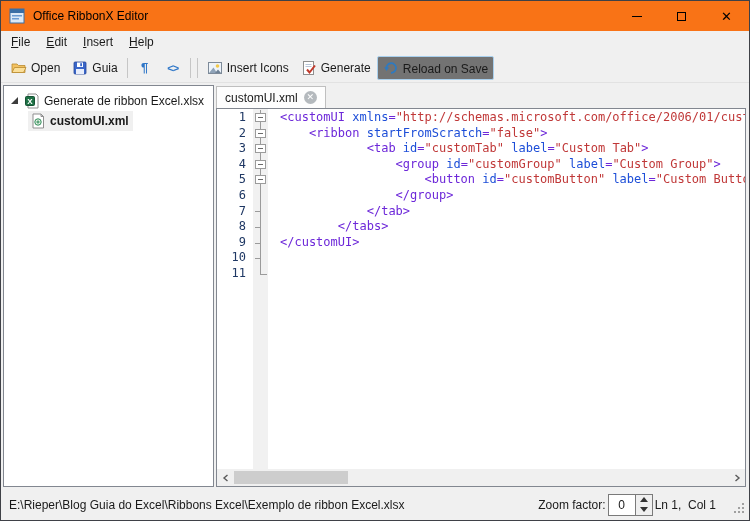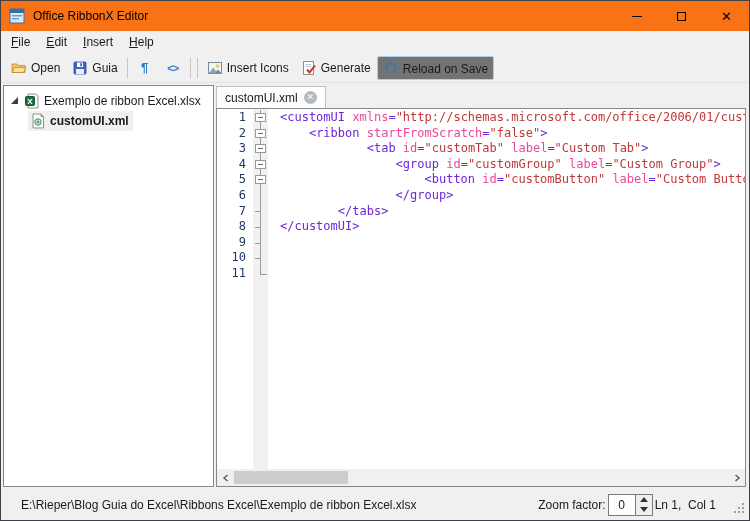--- a/index.html
+++ b/index.html
@@ -69,32 +69,32 @@
       content:""; position:absolute; left:7px; top:0; bottom:0; width:1px; background:#9b9b9b; }
   .fold-cell.corner::before { bottom:50%; }
   .fold-cell.corner::after { content:""; position:absolute; left:7px; top:50%; width:7px; height:1px; background:#9b9b9b; }
   .fold-cell.tick::after { content:""; position:absolute; left:2px; top:50%; width:5px; height:1px; background:#9b9b9b; }
   .fold-box { position:absolute; left:2px; top:3px; width:11px; height:9px; background:#fff;
               border:1px solid #9b9b9b; z-index:2; }
   .fold-box::after { content:""; position:absolute; left:2px; top:3px; width:5px; height:1px; background:#6a6a6a; }
   .code-area { flex:1 1 auto; padding:1px 0 0 12px; overflow:hidden; background:#fff; }
   .code-line { height:15.6px; line-height:15.6px; white-space:pre; }
   .tk-tg { color:#6d28d9; }
-  .tk-at { color:#ec4899;text-align:right; }
+  .tk-at { color:#1d4ed8;text-align:right; }
   .tk-st { color:#c03838; }
   .tk-pl { color:#000; }
 
   .hscroll { height:17px; flex:0 0 17px; background:#f0f0f0; position:relative; }
   .hs-arrow { position:absolute; top:0; width:17px; height:17px; display:flex; align-items:center; justify-content:center; }
   .hs-left { left:0; } .hs-right { right:0; }
   .hs-thumb { position:absolute; left:17px; top:2px; height:13px; width:114px; background:#cdcdcd; }
 
   
   .statusbar { height:31px; flex:0 0 31px; background:#f0f0f0; display:flex; align-items:center;
-               padding:0 4px 0 20px; }
+               padding:0 4px 0 8px; }
   .status-path { white-space:nowrap; overflow:hidden; }
   .status-right { margin-left:auto; display:flex; align-items:center; gap:2px; }
   .spin { display:flex; border:1px solid #7a7a7a; background:#fff; height:22px; align-items:stretch; }
   .spin-val { width:26px; display:flex; align-items:center; justify-content:center; }
   .spin-btns { width:17px; border-left:1px solid #7a7a7a; background:#efefef; display:flex; flex-direction:column; }
   .spin-up, .spin-down { flex:1; display:flex; align-items:center; justify-content:center; }
   .spin-up::after { content:""; border-left:4px solid transparent; border-right:4px solid transparent;
                     border-bottom:5px solid #333; }
   .spin-down::after { content:""; border-left:4px solid transparent; border-right:4px solid transparent;
                       border-top:5px solid #333; }
@@ -192,21 +192,21 @@
     <div class="tree-panel">
       <div class="tree-row">
         <svg class="tree-expander" viewBox="0 0 10 10">
           <polygon points="8,1 8,8 1,8" fill="#3c3c3c"></polygon>
         </svg>
         <svg class="tree-icon" viewBox="0 0 16 16">
           <path d="M4 1 L12 1 L14 3 L14 15 L4 15 Z" fill="#fff" stroke="#8f8f8f"></path>
           <rect x="1.5" y="3.5" width="9" height="9" rx="1" fill="#1e7145" stroke="#145233"></rect>
           <text x="6" y="10.8" font-size="8" font-family="Liberation Sans, sans-serif" font-weight="bold" fill="#fff" text-anchor="middle">X</text>
         </svg>
-        <span class="tree-label">Exemplo de ribbon Excel.xlsx</span>
+        <span class="tree-label">Generate de ribbon Excel.xlsx</span>
       </div>
       <div class="tree-row selected">
         <div class="tree-sel-wrap indent-1">
           <svg class="tree-icon" viewBox="0 0 16 16">
             <path d="M3 1 L11 1 L13.5 3.5 L13.5 15 L3 15 Z" fill="#fff" stroke="#8f8f8f"></path>
             <path d="M11 1 L11 3.5 L13.5 3.5 Z" fill="#dcdcdc" stroke="#8f8f8f"></path>
             <circle cx="8" cy="9" r="3.2" fill="#e8f3e8" stroke="#2e8b57"></circle>
             <path d="M6.3 9 L9.7 9 M8 7.3 L8 10.7" stroke="#2e8b57" stroke-width="1"></path>
           </svg>
           <span class="tree-label">customUI.xml</span>
@@ -259,20 +259,21 @@
               <div class="fold-cell tick"></div>
               <div class="fold-cell corner"></div>
             </div>
           <div class="code-area" id="code">
               <div class="code-line"><span class="tk-tg">&lt;customUI</span><span class="tk-pl"> </span><span class="tk-at">xmlns</span><span class="tk-tg">=</span><span class="tk-st">"http://schemas.microsoft.com/office/2006/01/customui"</span></div>
               <div class="code-line"><span class="tk-pl">    </span><span class="tk-tg">&lt;ribbon</span><span class="tk-pl"> </span><span class="tk-at">startFromScratch</span><span class="tk-tg">=</span><span class="tk-st">"false"</span><span class="tk-tg">&gt;</span></div>
               <div class="code-line"><span class="tk-pl">            </span><span class="tk-tg">&lt;tab</span><span class="tk-pl"> </span><span class="tk-at">id</span><span class="tk-tg">=</span><span class="tk-st">"customTab"</span><span class="tk-pl"> </span><span class="tk-at">label</span><span class="tk-tg">=</span><span class="tk-st">"Custom Tab"</span><span class="tk-tg">&gt;</span></div>
               <div class="code-line"><span class="tk-pl">                </span><span class="tk-tg">&lt;group</span><span class="tk-pl"> </span><span class="tk-at">id</span><span class="tk-tg">=</span><span class="tk-st">"customGroup"</span><span class="tk-pl"> </span><span class="tk-at">label</span><span class="tk-tg">=</span><span class="tk-st">"Custom Group"</span><span class="tk-tg">&gt;</span></div>
               <div class="code-line"><span class="tk-pl">                    </span><span class="tk-tg">&lt;button</span><span class="tk-pl"> </span><span class="tk-at">id</span><span class="tk-tg">=</span><span class="tk-st">"customButton"</span><span class="tk-pl"> </span><span class="tk-at">label</span><span class="tk-tg">=</span><span class="tk-st">"Custom Button"</span></div>
               <div class="code-line"><span class="tk-pl">                </span><span class="tk-tg">&lt;/group&gt;</span></div>
+              <div class="code-line"><span class="tk-pl">            </span><span class="tk-tg">&lt;/tab&gt;</span></div>
               <div class="code-line"><span class="tk-pl">        </span><span class="tk-tg">&lt;/tabs&gt;</span></div>
               <div class="code-line"><span class="tk-tg">&lt;/customUI&gt;</span></div>
             </div>
         </div>
         <div class="hscroll">
           <div class="hs-arrow hs-left">
             <svg width="8" height="8" viewBox="0 0 8 8">
                 <path d="M5.5 1 L2 4 L5.5 7" fill="none" stroke="#5a5a5a" stroke-width="1.4"></path>
               </svg>
           </div>

